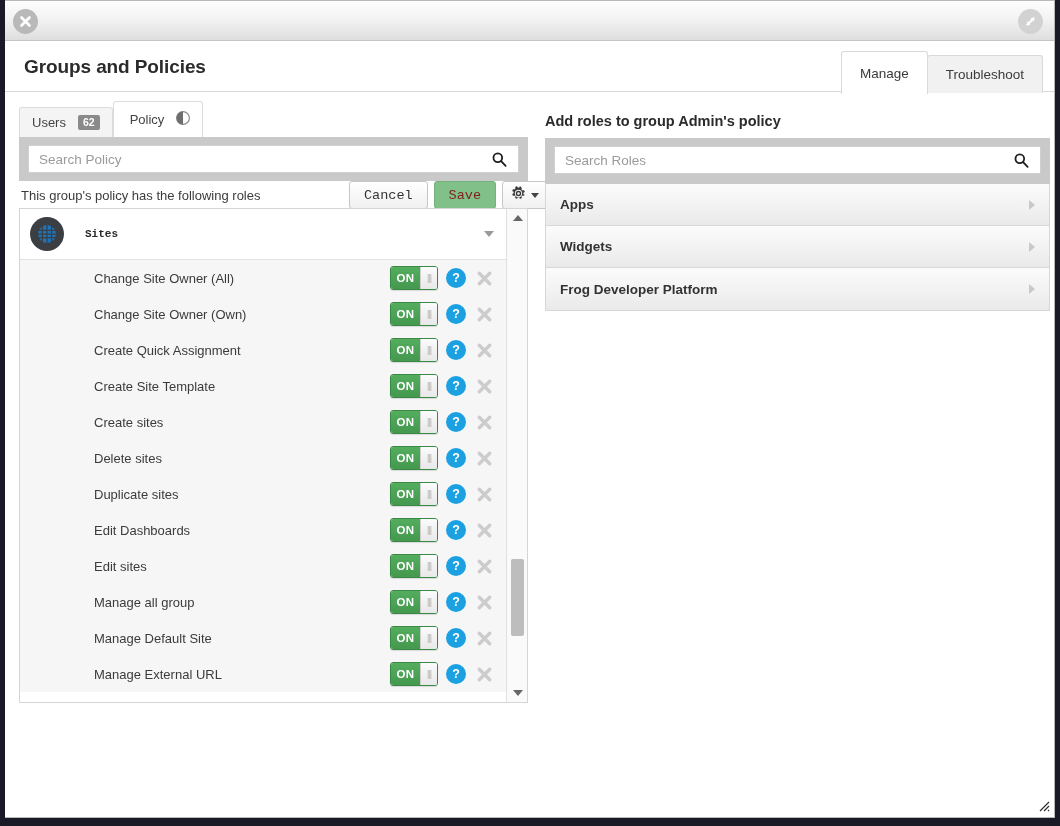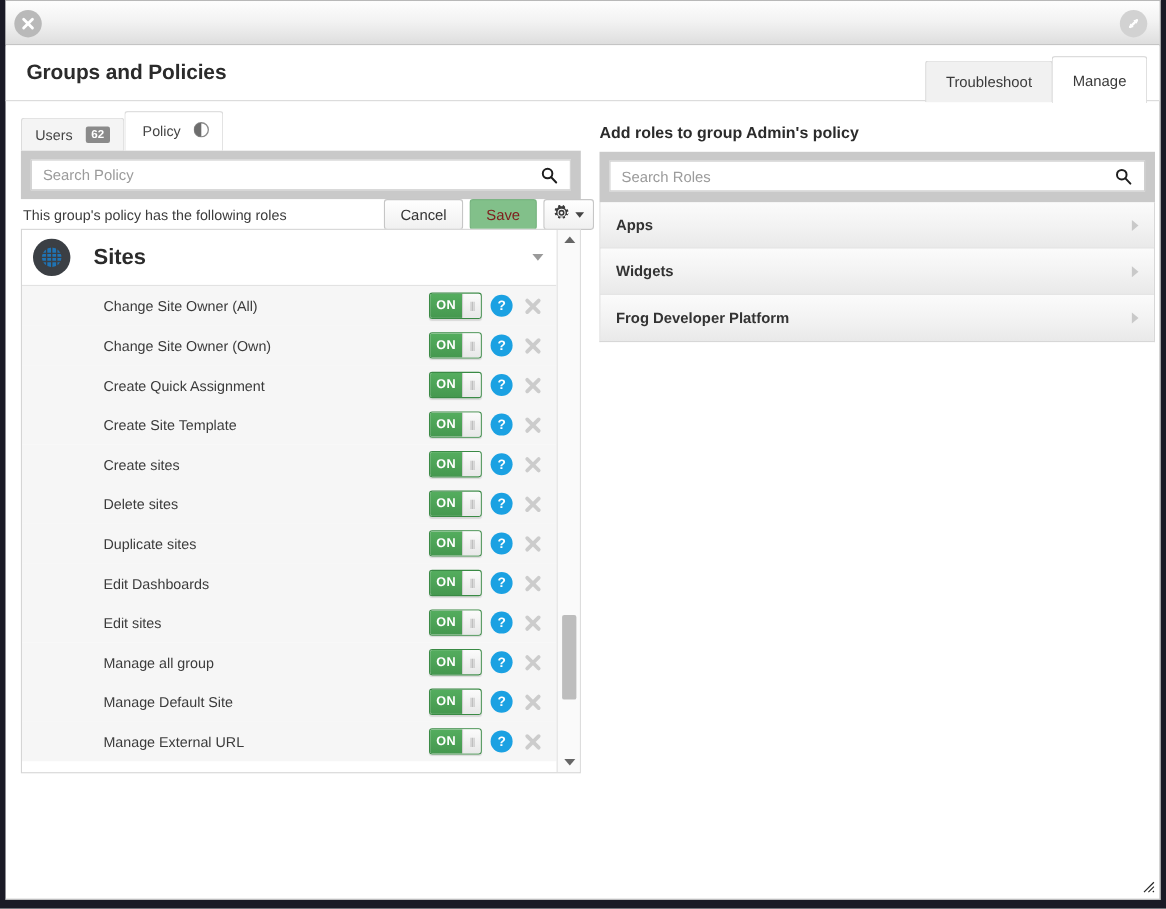--- a/index.html
+++ b/index.html
@@ -144,21 +144,21 @@
   .btn {
     height: 28px;
     padding: 0 14px;
     font-size: 13.5px;
     border-radius: 3px;
     border: 1px solid #c6c6c6;
     background: linear-gradient(to bottom, #ffffff, #f0f0f0);
     color: #333;
     cursor: pointer;
     display: flex; align-items: center; justify-content: center;
-    font-family: Liberation Sans, sans-serif;
+    font-family: Liberation Mono, monospace;
   }
   .btn-save {
     background: #82c08a;
     border-color: #74b27d;
     color: #7f1d1d;
   }
   .btn-gear {
     padding: 0 8px;
     gap: 5px;
   }
@@ -237,23 +237,24 @@
   }
   .group-icon {
     width: 34px; height: 34px;
     border-radius: 50%;
     background: #3b3f44;
     display: flex; align-items: center; justify-content: center;
     flex: none;
   }
   .group-title {
     margin-left: 21px;
-    font-size: 20px;
+    font-size: 11px;
     font-weight: bold;
     color: #2b2b2b;
+    font-family: Liberation Mono, monospace;
   }
   .group-chevron {
     margin-left: auto;
     width: 0; height: 0;
     border-left: 5px solid transparent;
     border-right: 5px solid transparent;
     border-top: 6px solid #9a9a9a;
   }
 
   .policy-row {
@@ -421,25 +422,25 @@
           <path d="M15.5 9.5 L9.5 15.5" stroke="#ffffff" stroke-width="2.2" stroke-linecap="round"></path>
           <path d="M16.5 8.5 l-1 4.2 l-3.2-3.2 z" fill="#ffffff"></path>
           <path d="M8.5 16.5 l1-4.2 l3.2 3.2 z" fill="#ffffff"></path>
         </svg>
       </div>
     </div>
 
     <div id="page-header">
       <div id="page-title">Groups and Policies</div>
       <div id="top-tabs">
+        <div class="top-tab active">
+          <span>Manage</span>
+        </div>
         <div class="top-tab">
           <span>Troubleshoot</span>
-        </div>
-        <div class="top-tab active">
-          <span>Manage</span>
         </div>
       </div>
     </div>
 
     <div id="main">
 
       <div id="left-panel">
 
         <div id="sub-tabs">
           <div class="sub-tab">

